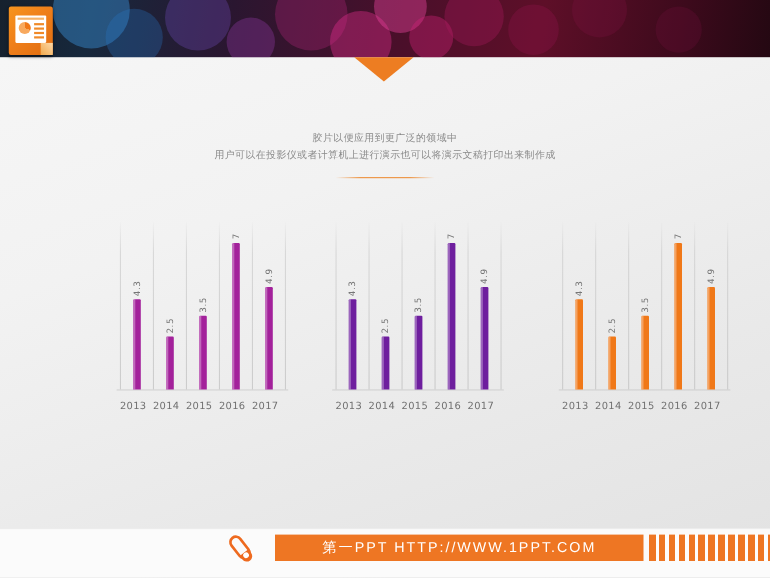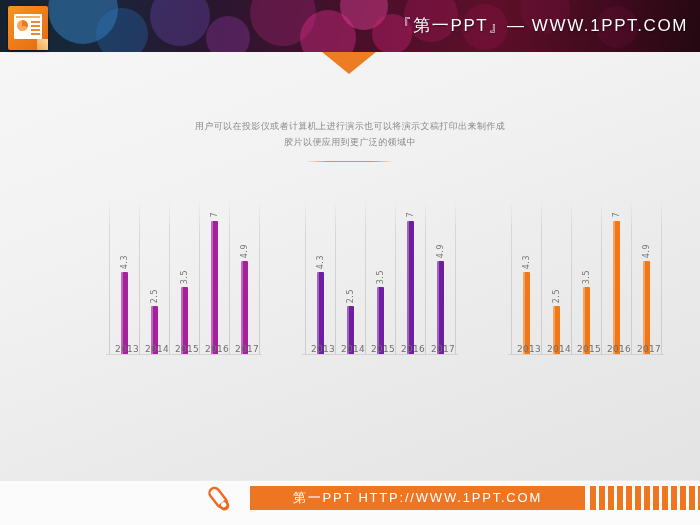--- a/index.html
+++ b/index.html
@@ -52,22 +52,22 @@
   .plot{position:absolute;left:0;top:6px;width:160px;height:152px;}
   .gridline{position:absolute;top:0;width:1px;height:152px;
     background:linear-gradient(180deg,rgba(200,200,200,.05) 0%,rgba(196,196,196,.55) 18%,rgba(190,190,190,.7) 100%);}
   .baseline{position:absolute;left:2px;top:152px;width:156px;height:1px;background:rgba(190,190,190,.55);}
   .bar{position:absolute;bottom:0;width:7px;border-radius:1px 1px 0 0;}
   .bar::after{content:"";position:absolute;left:0;top:0;width:2px;height:100%;
     background:rgba(255,255,255,.32);}
   .vlabel{position:absolute;font-size:8px;color:#777;white-space:nowrap;
     writing-mode:vertical-rl;transform:rotate(180deg);letter-spacing:.5px;
     font-family:"DejaVu Sans",sans-serif;}
-  .xlabel{position:absolute;top:148px;font-size:9px;color:#6f6f6f;
-    text-align:right;width:30px;letter-spacing:.3px;
+  .xlabel{position:absolute;top:169px;font-size:9px;color:#6f6f6f;
+    text-align:left;width:30px;letter-spacing:.3px;
     font-family:"DejaVu Sans",sans-serif;}
 
   
   .bodycopy{position:absolute;left:60px;top:400px;width:580px;text-align:center;
     font-size:10px;color:#6e6e6e;line-height:21px;letter-spacing:.2px;
     font-family:"DejaVu Sans",sans-serif;}
 
   
   .footer{position:absolute;left:0;bottom:0;width:700px;height:44px;background:#fbfbfb;
     border-top:1px solid #ececec;}
@@ -91,40 +91,39 @@
     <div class="bokeh" style="left:150px;top:-14px;width:60px;height:60px;background:rgba(120,80,200,.30);"></div>
     <div class="bokeh" style="left:206px;top:16px;width:44px;height:44px;background:rgba(150,60,170,.34);"></div>
     <div class="bokeh" style="left:250px;top:-20px;width:66px;height:66px;background:rgba(190,40,130,.30);"></div>
     <div class="bokeh" style="left:300px;top:10px;width:56px;height:56px;background:rgba(225,45,140,.40);"></div>
     <div class="bokeh" style="left:340px;top:-18px;width:48px;height:48px;background:rgba(235,70,160,.42);"></div>
     <div class="bokeh" style="left:372px;top:14px;width:40px;height:40px;background:rgba(210,35,120,.38);"></div>
     <div class="bokeh" style="left:404px;top:-12px;width:54px;height:54px;background:rgba(170,25,95,.34);"></div>
     <div class="bokeh" style="left:462px;top:4px;width:46px;height:46px;background:rgba(150,20,80,.30);"></div>
     <div class="bokeh" style="left:520px;top:-16px;width:50px;height:50px;background:rgba(130,18,70,.28);"></div>
     <div class="bokeh" style="left:596px;top:6px;width:42px;height:42px;background:rgba(115,15,62,.26);"></div>
-    <div class="banner-text">『第一PPT』— WWW.1PPT.COM</div>
   </div>
 
   <div class="logo">
     <div class="logo-doc"></div>
     <div class="logo-card"></div>
     <div class="logo-bar-top"></div>
     <div class="logo-pie"></div>
     <div class="logo-line" style="left:23px;top:15px;width:9px;"></div>
     <div class="logo-line" style="left:23px;top:19px;width:9px;"></div>
     <div class="logo-line" style="left:23px;top:23px;width:9px;"></div>
     <div class="logo-line" style="left:23px;top:27px;width:9px;"></div>
     <div class="logo-fold"></div>
   </div>
 
   <div class="arrow-tab"></div>
 
   <div class="subtitle">
+    <div>胶片以便应用到更广泛的领域中</div>
     <div>用户可以在投影仪或者计算机上进行演示也可以将演示文稿打印出来制作成</div>
-    <div>胶片以便应用到更广泛的领域中</div>
   </div>
   <div class="sub-line"></div>
 
   <div class="charts">
     <div class="chart" id="chart0" style="left:104px;">
         <div class="plot">
           <div class="gridline" style="left: 5px;"></div>
           <div class="gridline" style="left: 35px;"></div>
           <div class="gridline" style="left: 65px;"></div>
           <div class="gridline" style="left: 95px;"></div>

